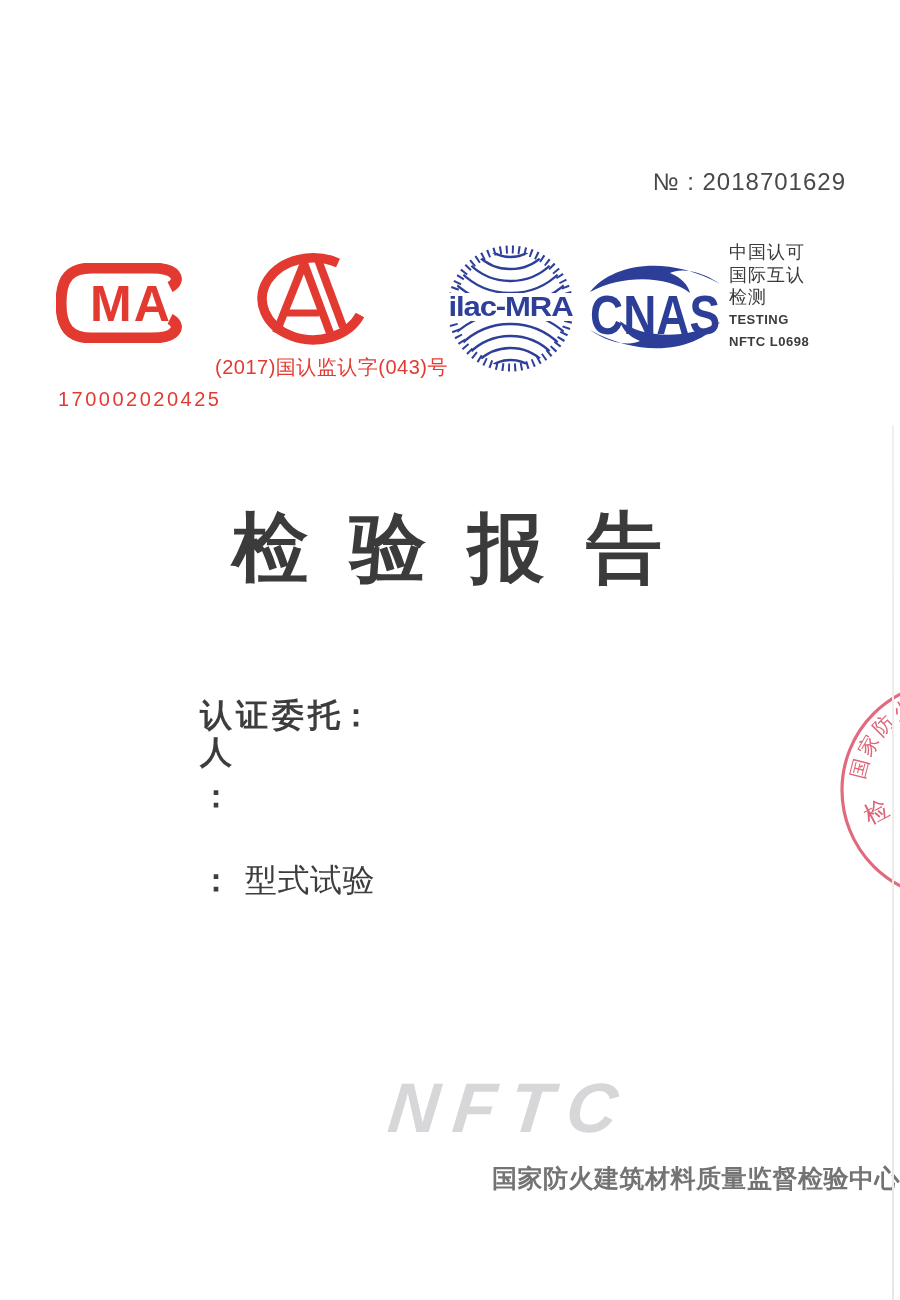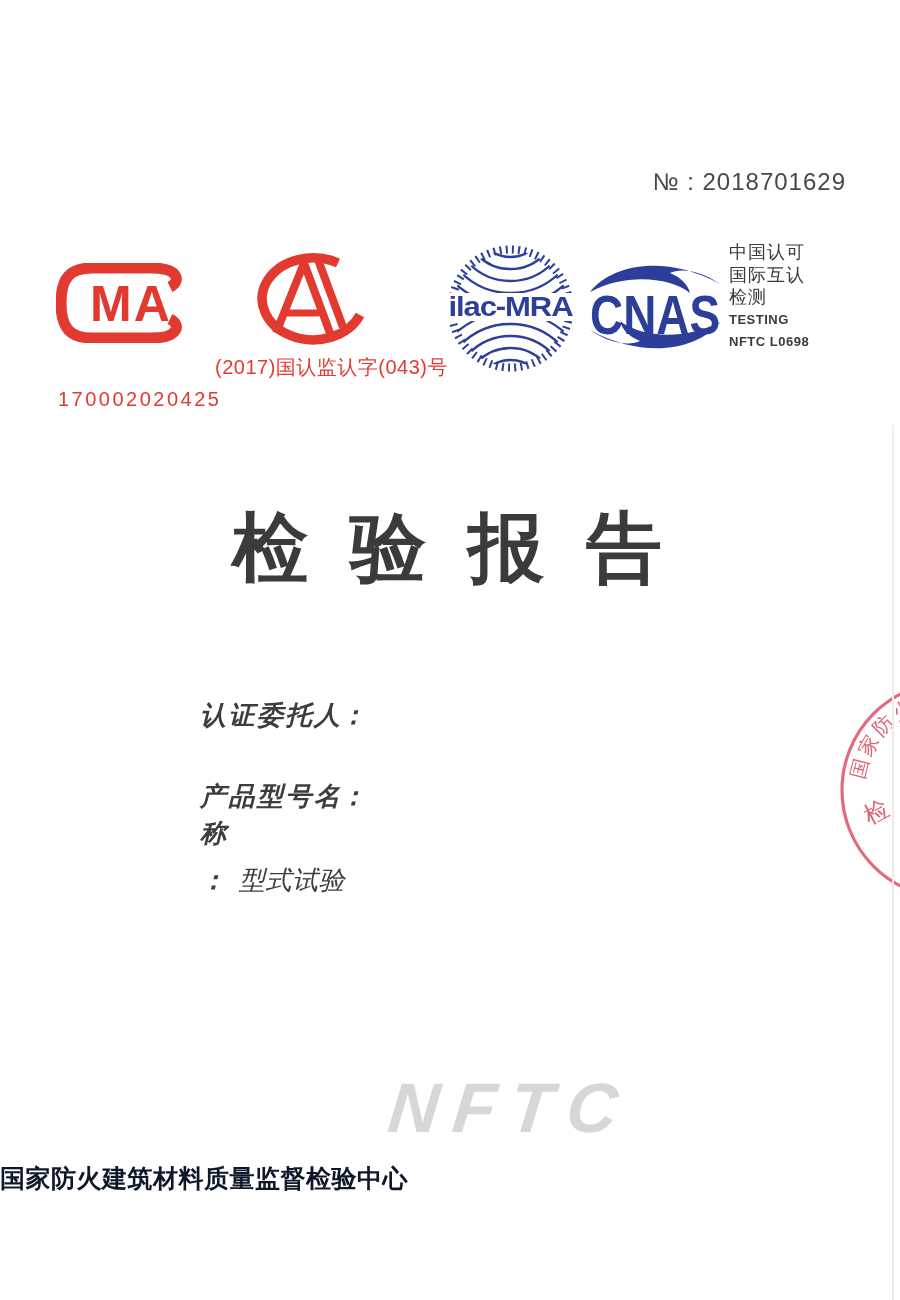--- a/index.html
+++ b/index.html
@@ -43,21 +43,21 @@
     position:absolute;left:0;right:0;top:498px;margin:0;
     text-align:center;
     font-size:76px;font-weight:bold;color:#3b3b3b;
     letter-spacing:42px;padding-left:36px;
     white-space:nowrap;
   }
   
   .field{
     position:absolute;left:200px;right:30px;
     display:flex;align-items:flex-start;
-    font-size:26px;color:#3d3d3d;line-height:37px;font-style:italic;
+    font-size:32px;color:#3d3d3d;line-height:37px;
   }
   .field .flabel{
     width:140px;font-weight:bold;
     text-align:justify;text-align-last:justify;
     flex:none;
   }
   .field .fcolon{flex:none;font-weight:bold;}
   .field .fvalue{margin-left:13px;white-space:pre-line;letter-spacing:0.5px;}
   .field-1{top:697px;}
   .field-2{top:778px;}
@@ -65,22 +65,22 @@
   
   .watermark{
     position:absolute;left:120px;right:0;top:1068px;
     text-align:center;
     font-size:70px;font-weight:bold;font-style:italic;
     letter-spacing:14px;color:#d7d7d9;
     transform:skewX(-6deg);
   }
   .org-name{
     position:absolute;left:0;right:0;top:1162px;
-    text-align:left;
-    font-size:25px;letter-spacing:0.5px;color:#0f172a;font-weight:bold;
+    text-align:right;
+    font-size:25px;letter-spacing:0.5px;color:#737373;font-weight:bold;
   }
   .seal{position:absolute;right:0;top:668px;}
 </style>
 </head>
 <body>
 
 <div class="page">
 
   <div class="report-no">№ : 2018701629</div>
 
@@ -145,21 +145,20 @@
     <div class="en">NFTC L0698</div>
   </div>
 
   <h1 class="title">检验报告</h1>
 
   <div class="field field-1">
     <span class="flabel">认证委托人</span>
       <span class="fcolon">：</span>
   </div>
   <div class="field field-2">
-    <span class="flabel">产品型号名称</span>
       <span class="fcolon">：</span>
   </div>
   <div class="field field-3">
       <span class="fcolon">：</span>
       <span class="fvalue">型式试验</span>
   </div>
 
   <div class="watermark">NFTC</div>
   <div class="org-name">国家防火建筑材料质量监督检验中心</div>
 

